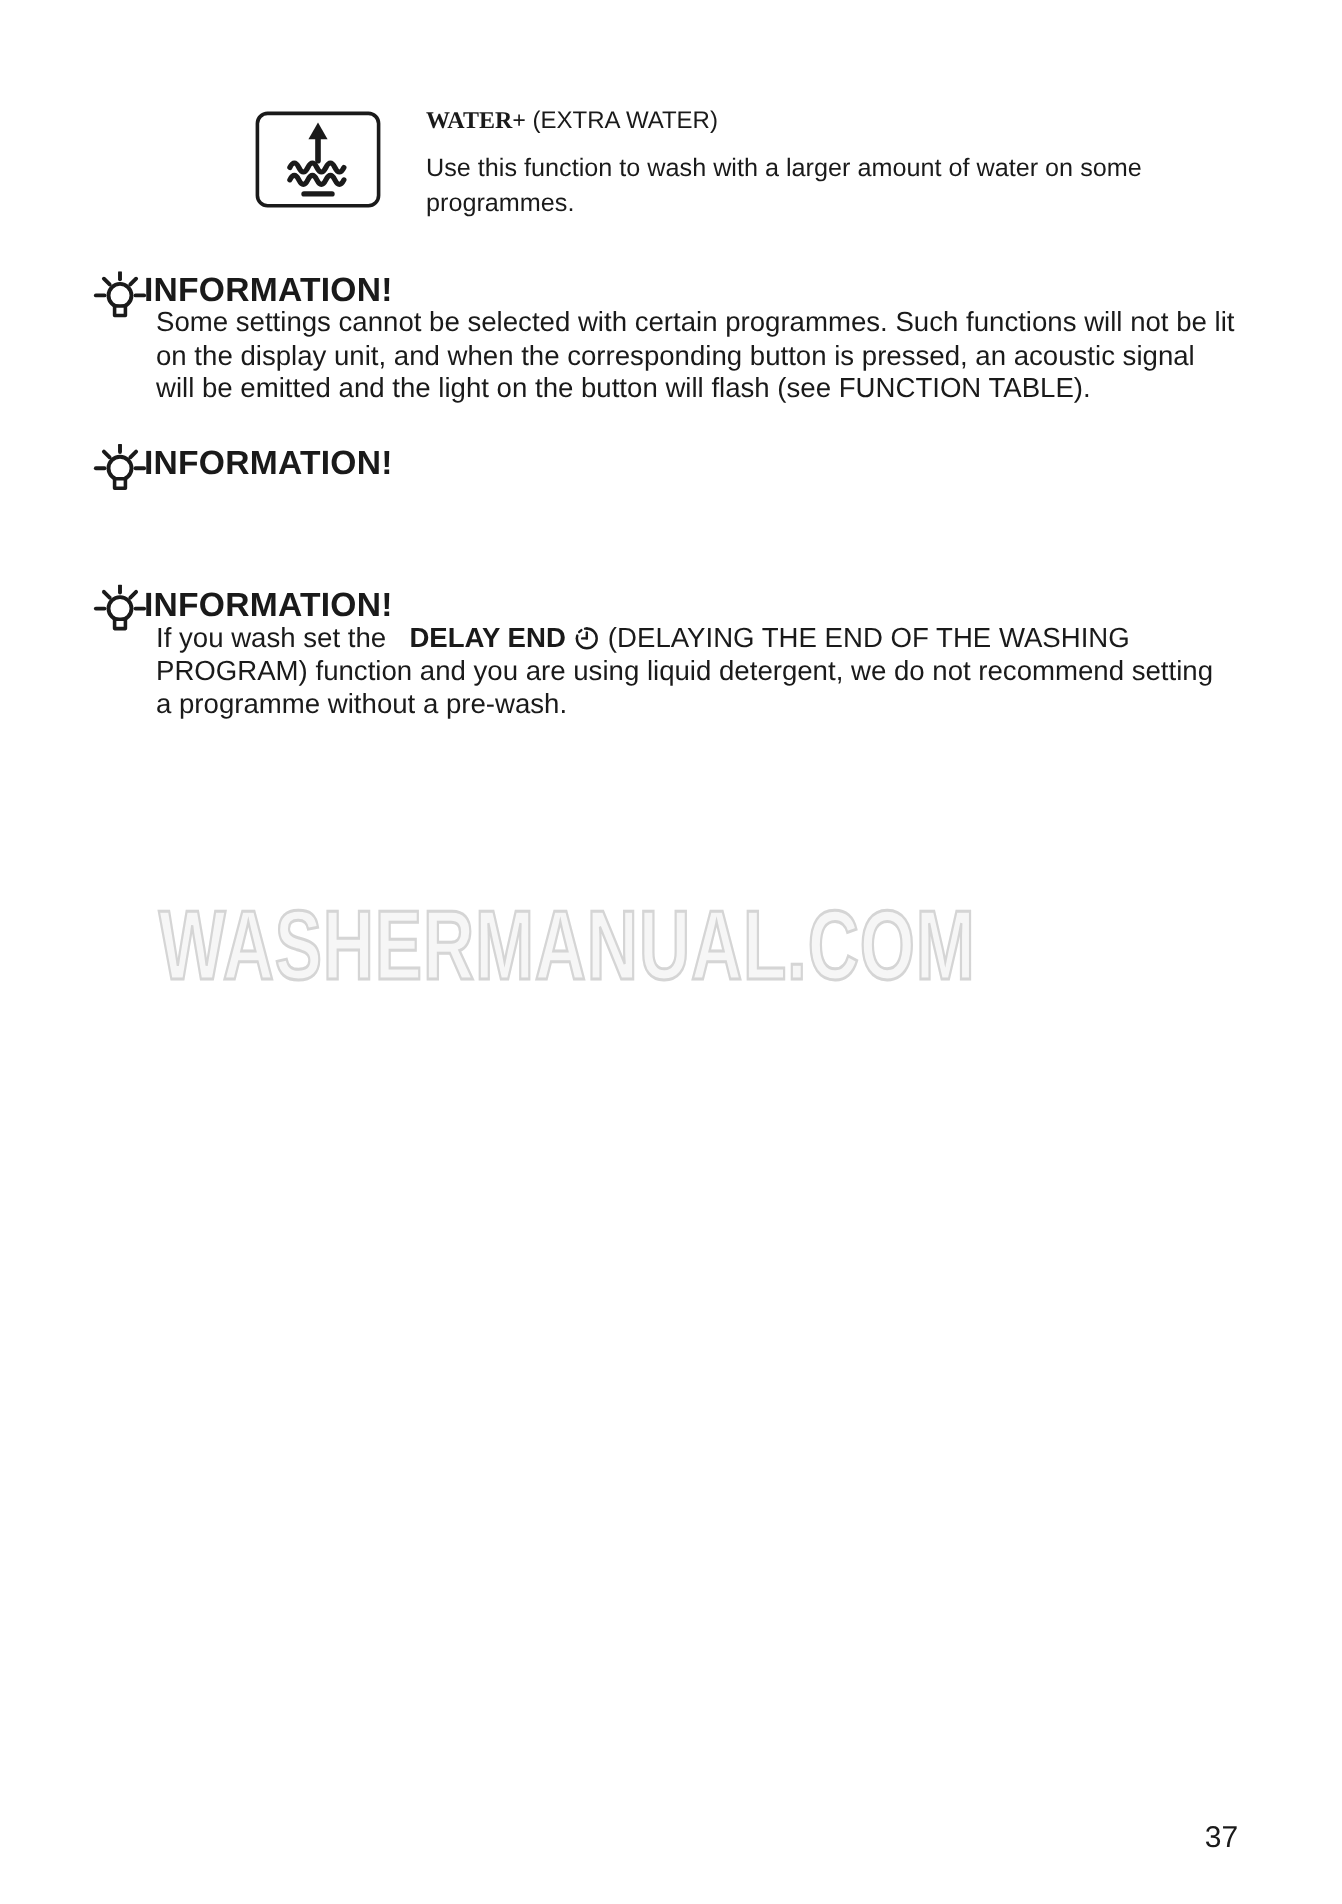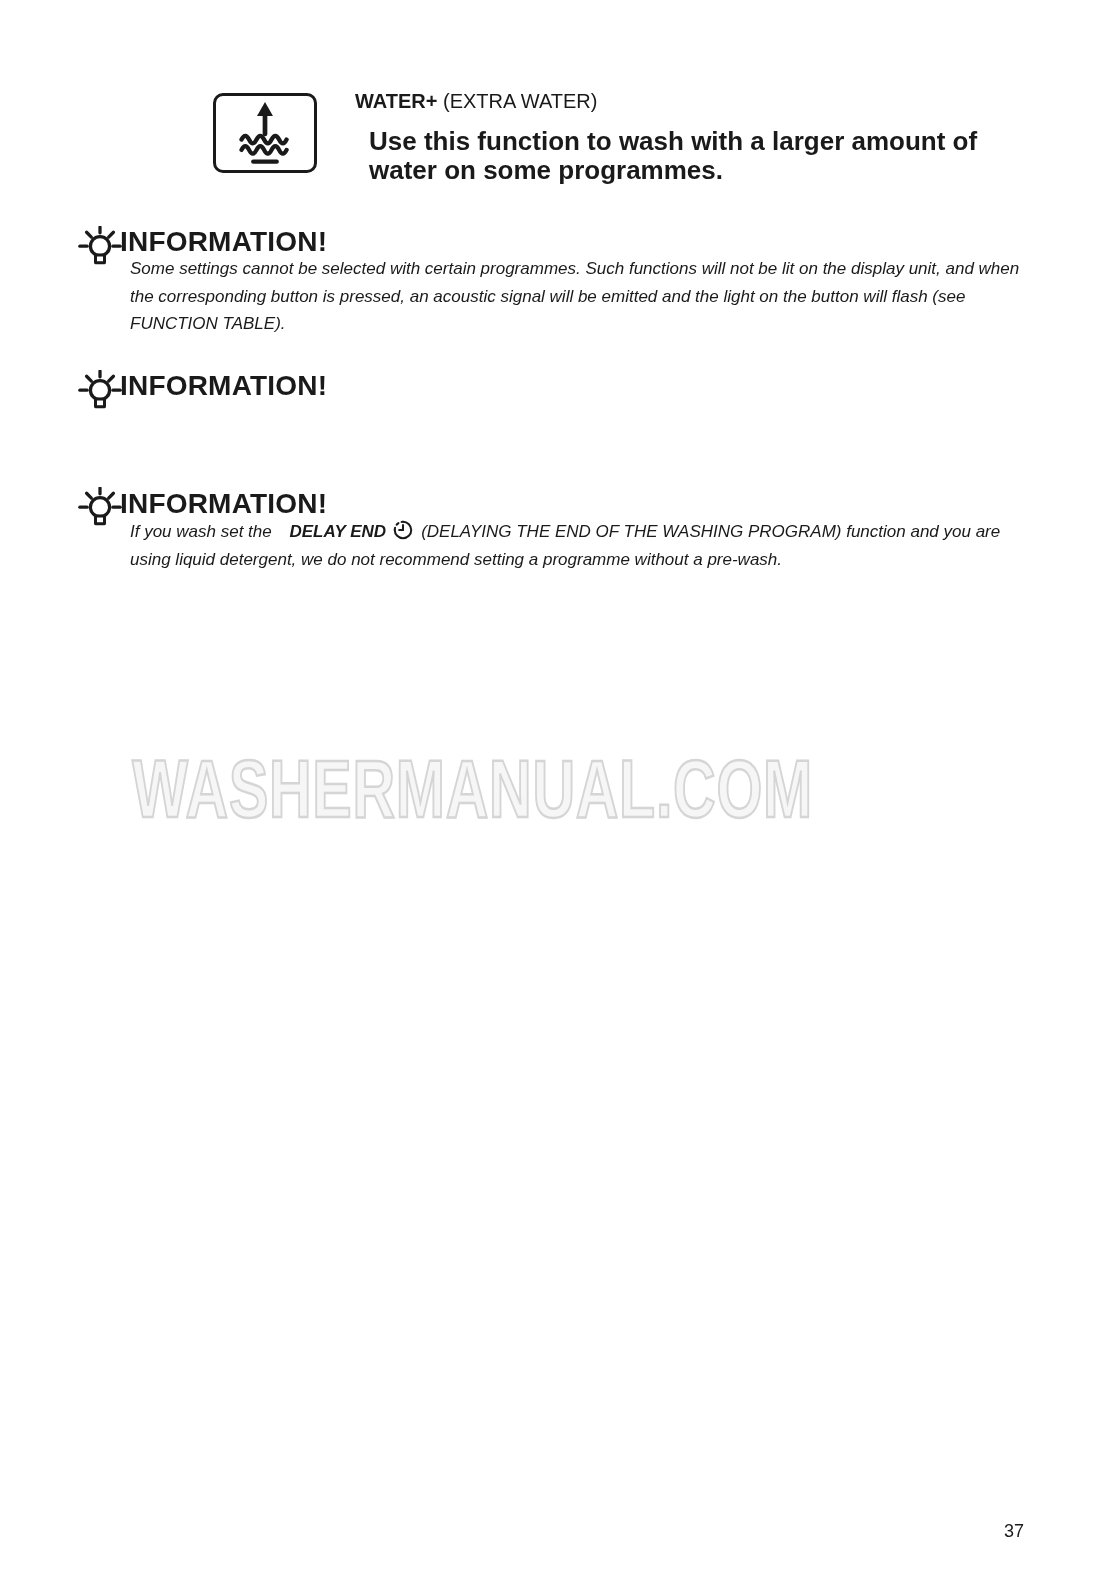--- a/index.html
+++ b/index.html
@@ -18,42 +18,42 @@
     position: absolute; left: 213px; top: 93px;
     width: 104px; height: 80px;
     border: 3.5px solid #1a1a1a; border-radius: 10px;
     display: flex; align-items: center; justify-content: center;
     background: #ffffff;
   }
   .water-title {
     position: absolute; left: 355px; top: 89px;
     font-size: 20px; line-height: 24px; white-space: pre;
   }
-  .water-title .bold { font-weight: bold; }
+  .water-title .bold { font-weight: bold; font-family: Liberation Serif, serif; }
   .water-body {
-    position: absolute; left: 369px; top: 127px;
-    width: 640px; font-size: 26px; line-height: 28.5px; font-weight: bold;
+    position: absolute; left: 355px; top: 127px;
+    width: 640px; font-size: 21px; line-height: 28.5px;
   }
 
   
   .bulb { position: absolute; left: 77px; width: 46px; height: 48px; }
   .bulb-1 { top: 226px; }
   .bulb-2 { top: 370px; }
   .bulb-3 { top: 487px; }
   .info-heading {
     position: absolute; left: 120px;
     font-size: 28px; font-weight: bold; line-height: 23px;
     letter-spacing: 0.2px;
   }
   .h-1 { top: 230px; }
   .h-2 { top: 374px; }
   .h-3 { top: 492px; }
   .info-body {
     position: absolute; left: 130px; width: 900px;
-    font-size: 17px; line-height: 27.5px; font-style: italic;
+    font-size: 23px; line-height: 27.5px;
   }
   .b-1 { top: 255px; }
   .b-2 { top: 399px; }
   .b-3 { top: 518px; }
   .info-body .bold { font-weight: bold; margin-left: 13px; }
 
   .delay-clock {
     display: inline-block; width: 22px; height: 22px;
     vertical-align: -4px; margin: 0 7px 0 6px;
   }
@@ -69,21 +69,21 @@
     color: #f6f6f6;
     -webkit-text-stroke: 2.5px #d5d5d5;
     letter-spacing: 1px;
     transform: scaleX(0.72);
     transform-origin: 50% 50%;
     white-space: nowrap;
   }
 
   .page-number {
     position: absolute; left: 1004px; top: 1516px;
-    font-size: 18px; line-height: 30px;
+    font-size: 25px; line-height: 30px;
   }
 
   svg .stroke { fill: none; stroke: #1a1a1a; stroke-linecap: round; }
   .hidden-defs { position: absolute; width: 0; height: 0; overflow: hidden; }
 </style>
 </head>
 <body>
 
 <svg class="hidden-defs" aria-hidden="true">
   <defs>

